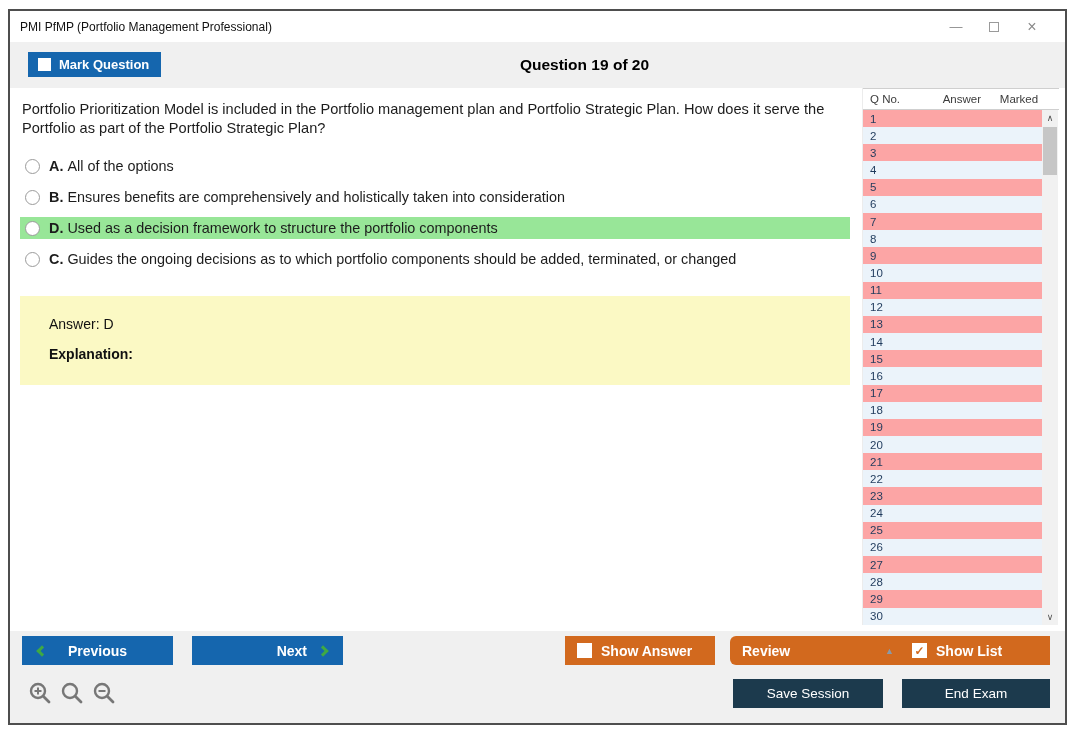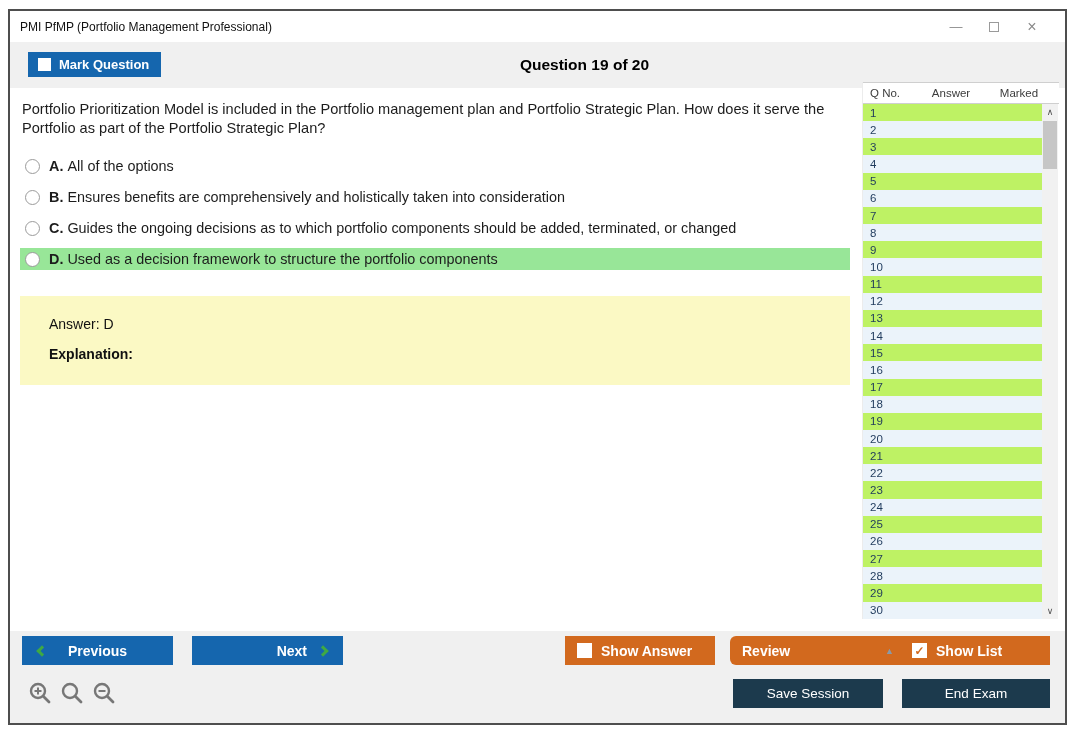--- a/index.html
+++ b/index.html
@@ -38,26 +38,26 @@
            margin-left:5px; flex:0 0 auto; }
   .opt-text { margin-left:9px; font-size:14.4px; color:#1c1c1c; white-space:nowrap; }
   .opt-text b { margin-right:4px; }
 
   .answer-panel { position:absolute; left:10px; top:208px; width:830px; height:89px;
                   background:#fbf9c4; padding:20px 0 0 29px; }
   .answer-line { font-size:14px; font-weight:normal; color:#111; }
   .explanation-line { font-size:14px; font-weight:bold; color:#111; margin-top:14px; }
 
   
-  .sidebar { position:absolute; left:852px; top:71px; width:196px; height:537px; background:#bef264;
+  .sidebar { position:absolute; left:852px; top:77px; width:196px; height:537px; background:#fca5a5;
              border-left:1px solid #ececec; }
   .list-header { position:absolute; left:0; top:0; width:196px; height:22px; background:#fff;
                  border-top:1px solid #cfcfcf; border-bottom:1px solid #cfcfcf; font-size:11.5px; color:#3c3c3c; }
   .list-header .h1 { position:absolute; left:7px; top:4px; }
-  .list-header .h2 { position:absolute; left:58px; top:4px; width:60px; text-align:center; }
+  .list-header .h2 { position:absolute; left:58px; top:4px; width:60px; text-align:right; }
   .list-header .h3 { position:absolute; left:126px; top:4px; width:60px; text-align:center; }
   .list-rows { position:absolute; left:0; top:22px; width:180px; height:515px; overflow:hidden; }
   .qrow { height:17.17px; display:flex; align-items:center; font-size:11.5px; color:#1f3a5c; cursor:pointer; }
   .qrow.alt { background:#ebf3fa; }
   .qrow .c1 { padding-left:7px; width:50px; }
   .qrow .c2 { width:58px; text-align:center; }
   .qrow .c3 { width:68px; text-align:center; }
 
   .scrollbar { position:absolute; right:0; top:22px; width:16px; height:515px; background:#f1f1f1; }
   .scroll-arrow { position:absolute; left:0; width:16px; height:16px; display:flex; align-items:center;
@@ -127,27 +127,27 @@
 
     <div class="options">
       <div class="option">
         <span class="radio"></span>
         <span class="opt-text"><b>A.</b><span>All of the options</span></span>
       </div>
       <div class="option">
         <span class="radio"></span>
         <span class="opt-text"><b>B.</b><span>Ensures benefits are comprehensively and holistically taken into consideration</span></span>
       </div>
+      <div class="option highlighted">
+        <span class="radio"></span>
+        <span class="opt-text"><b>D.</b><span>Used as a decision framework to structure the portfolio components</span></span>
+      </div>
       <div class="option">
         <span class="radio"></span>
         <span class="opt-text"><b>C.</b><span>Guides the ongoing decisions as to which portfolio components should be added, terminated, or changed</span></span>
-      </div>
-      <div class="option highlighted">
-        <span class="radio"></span>
-        <span class="opt-text"><b>D.</b><span>Used as a decision framework to structure the portfolio components</span></span>
       </div>
     </div>
 
     <div class="answer-panel">
       <div class="answer-line">Answer: D</div>
       <div class="explanation-line">Explanation:</div>
     </div>
   </div>
 
   <div class="sidebar">

